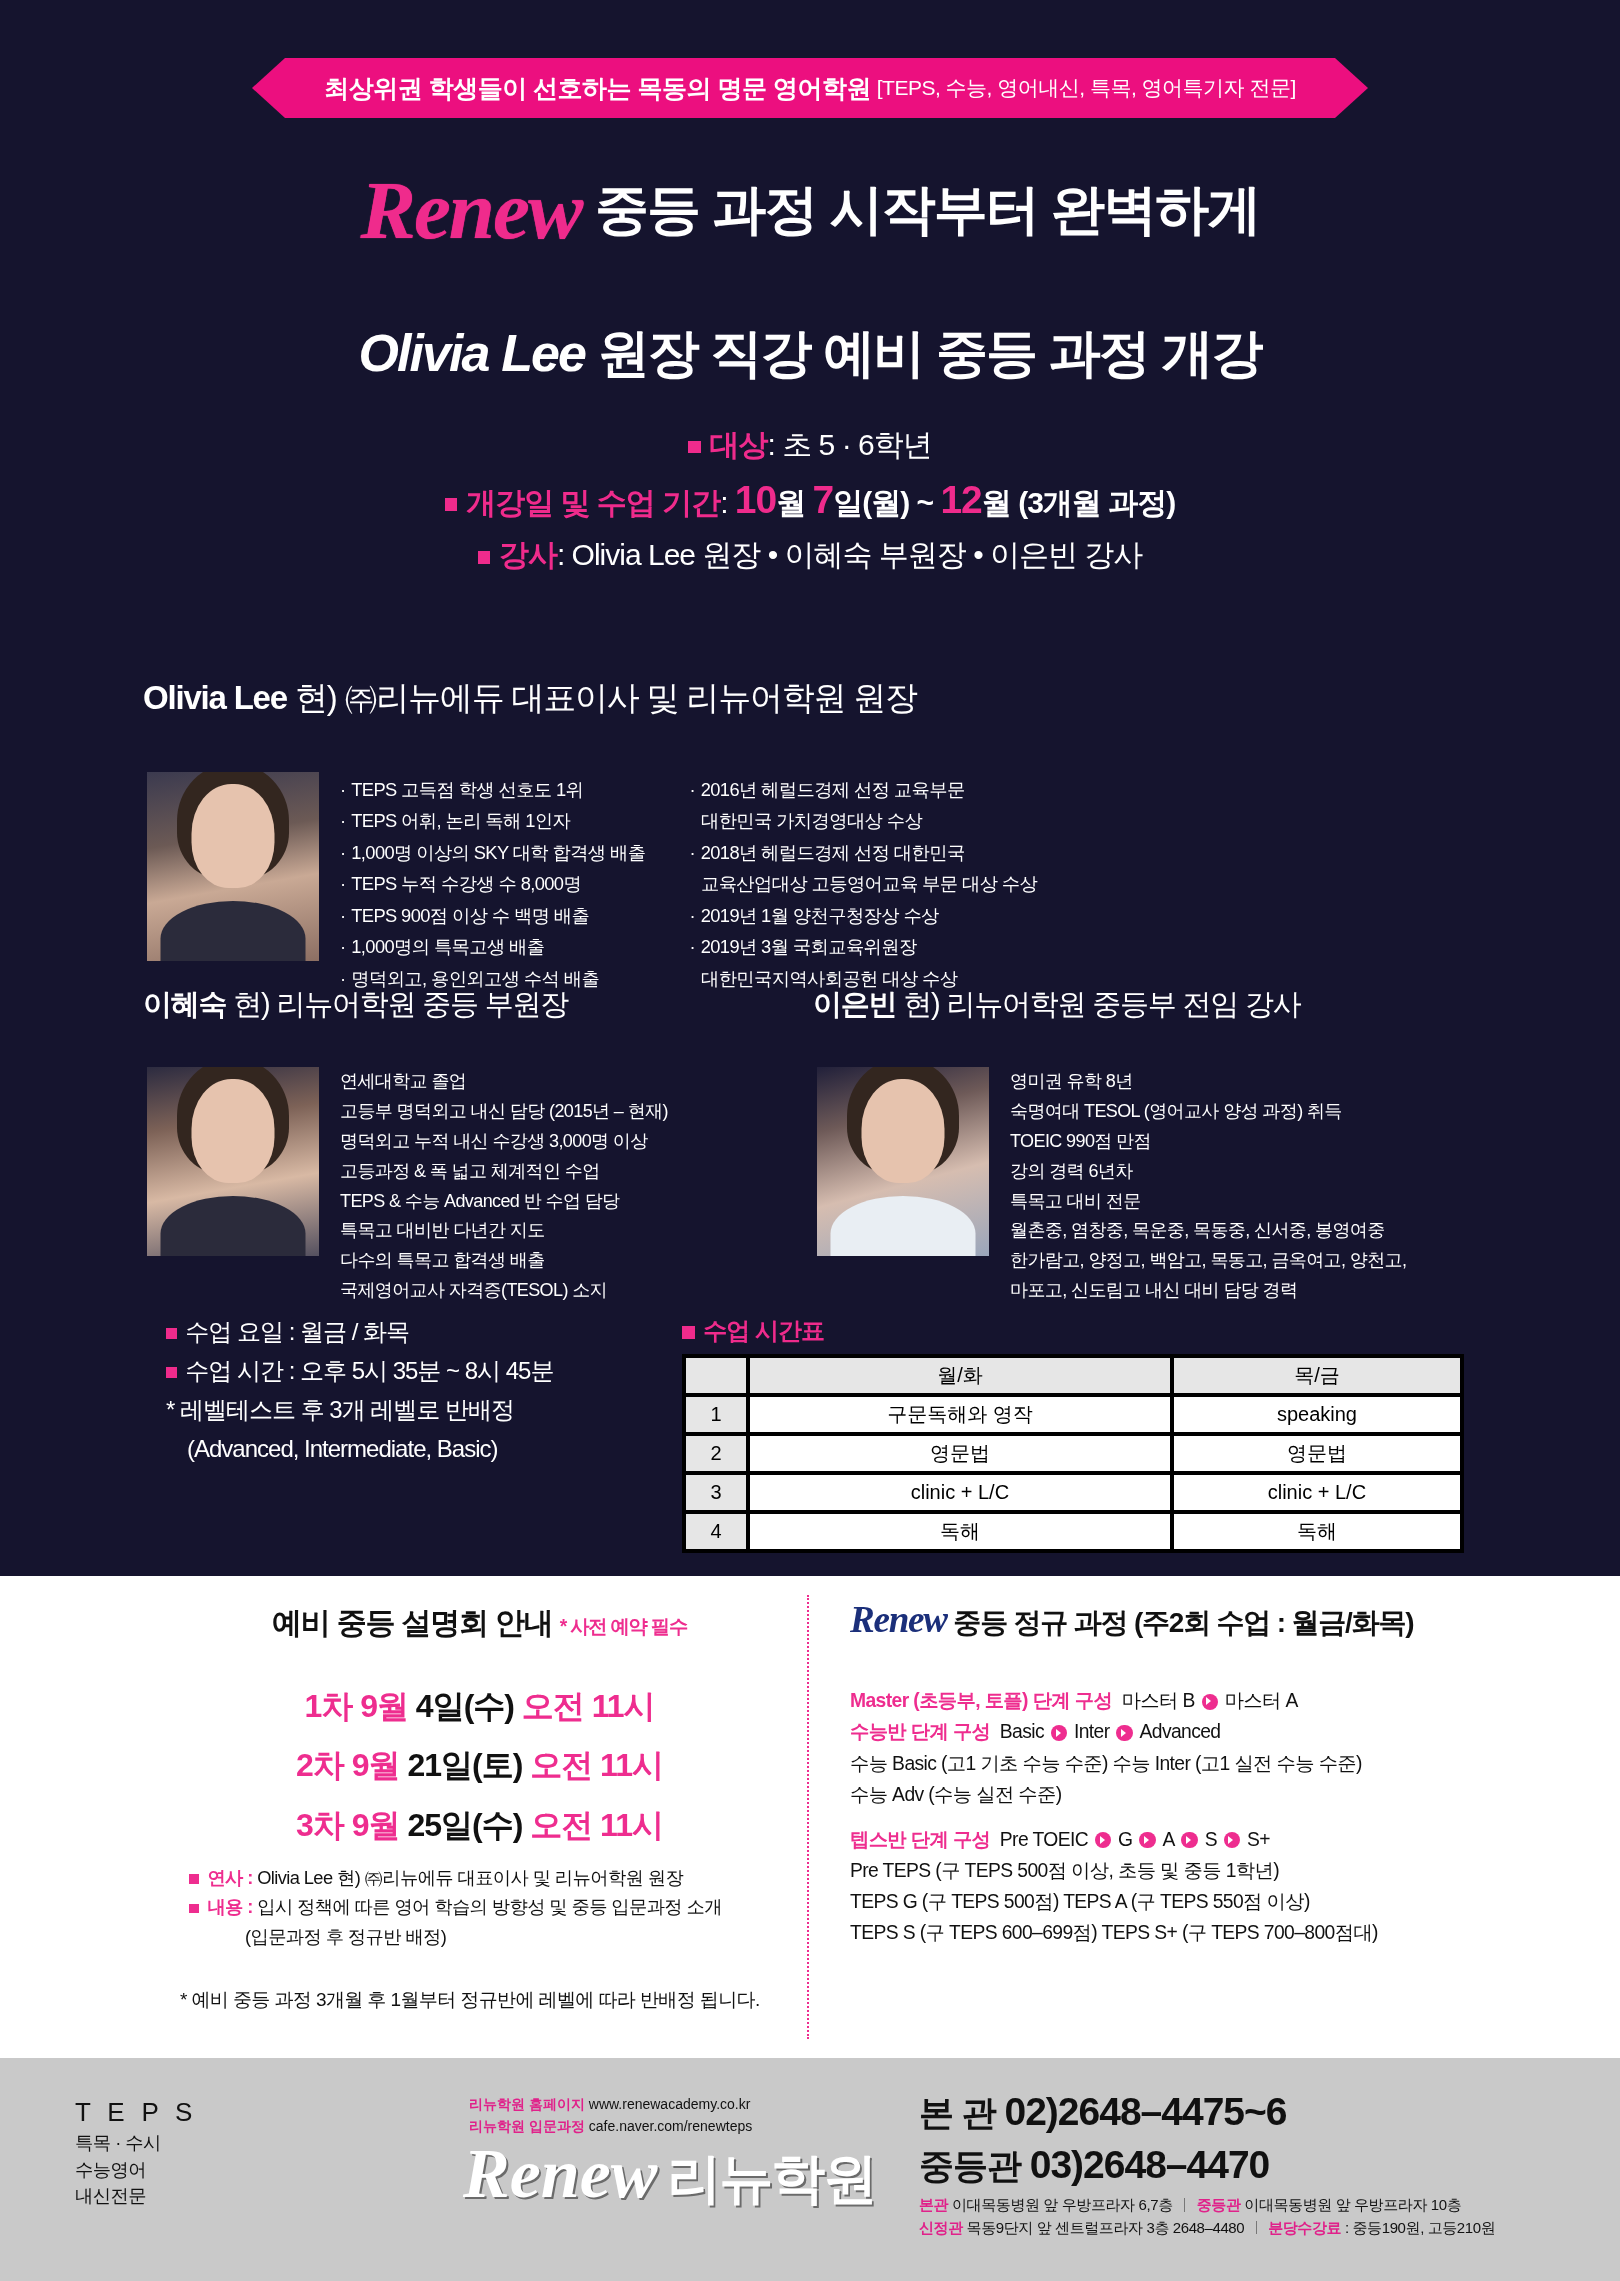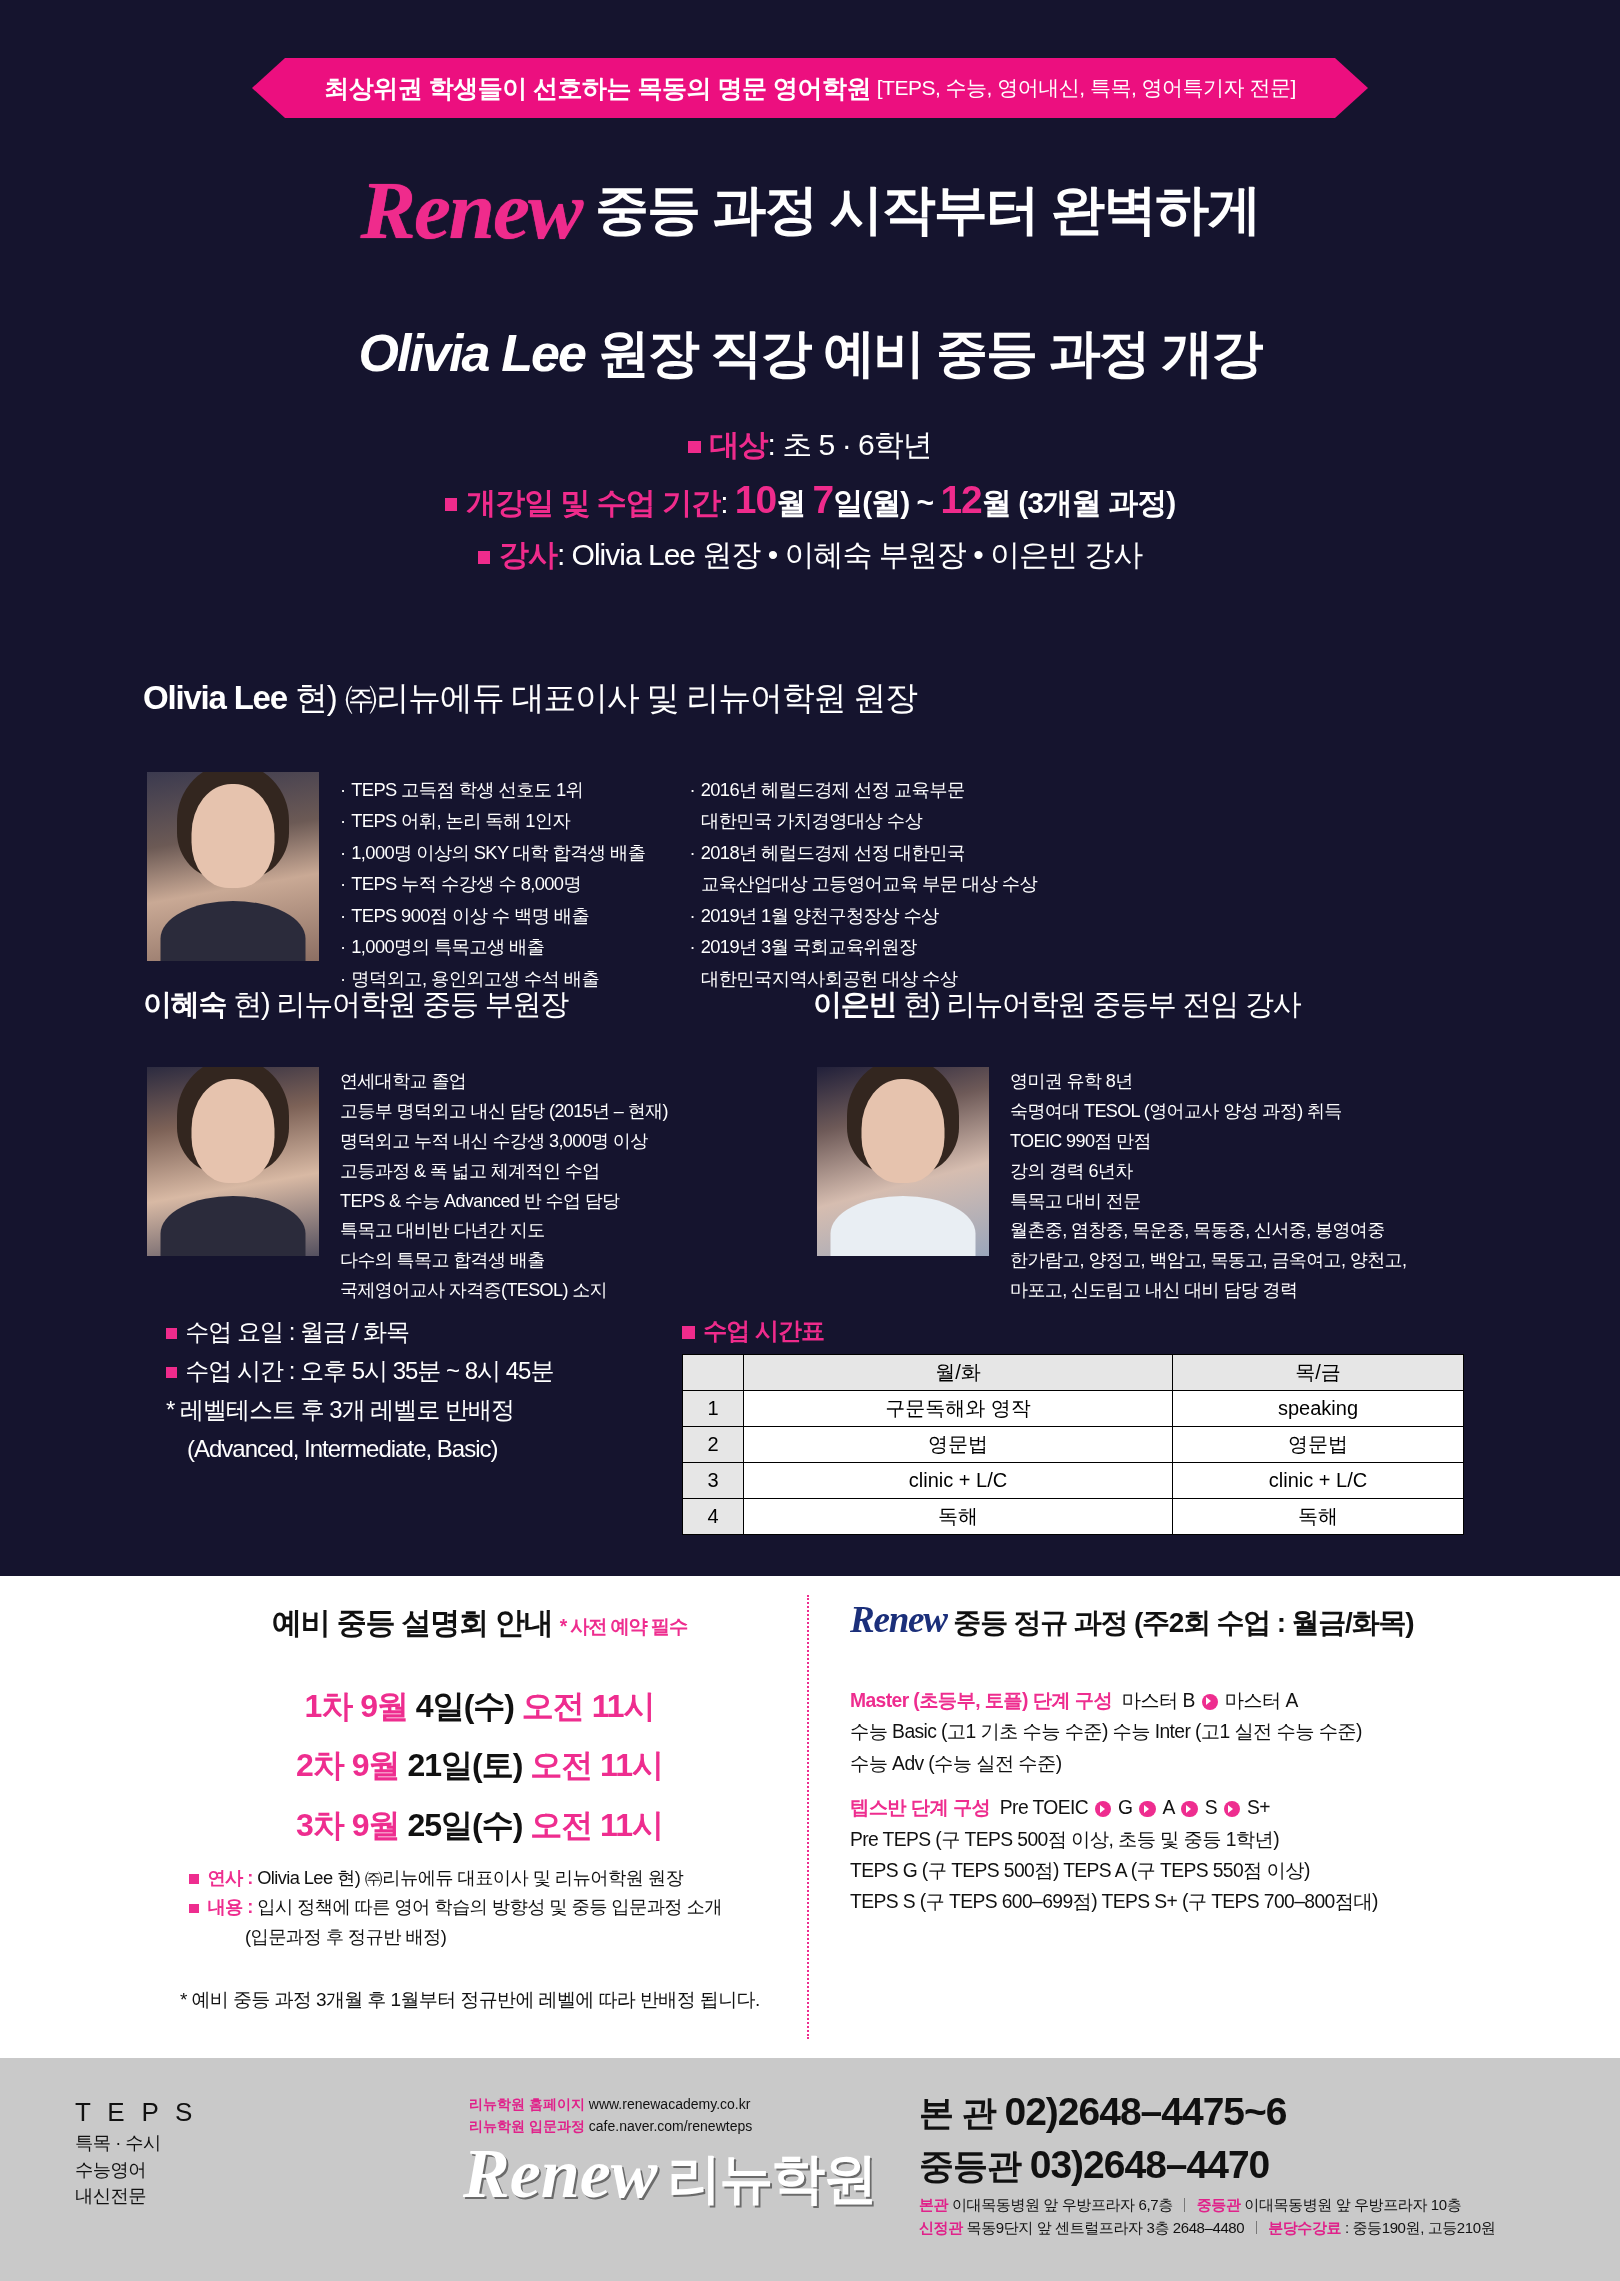--- a/index.html
+++ b/index.html
@@ -108,21 +108,21 @@
   
   .sched-left{position:absolute;left:166px;top:1313px;font-size:24px;letter-spacing:-1px;line-height:1.62;}
   .sched-left .sq{width:10.6px;height:10.6px;}
   .sched-left .star{color:#fff;}
 
   
   .tt-title{position:absolute;left:682px;top:1315px;font-size:24px;color:#ef2b8c;font-weight:bold;letter-spacing:-1px;}
   .tt-title .sq{background:#ef2b8c;}
   .timetable{position:absolute;left:682px;top:1354px;width:782px;border-collapse:collapse;
     background:#ffffff;color:#000000;font-size:20px;}
-  .timetable th,.timetable td{border:1px solid #000000;text-align:center;height:35px;padding:0;}
+  .timetable th,.timetable td{border:4px solid #000000;text-align:center;height:35px;padding:0;}
   .timetable th{background:#e6e6e6;font-weight:normal;}
   .timetable td.idx{background:#e6e6e6;width:60px;}
   .timetable td{background:#ffffff;}
 
   
   .white-panel{position:absolute;left:0;top:1576px;width:1620px;height:483px;background:#ffffff;color:#111;}
   .divider{position:absolute;left:807px;top:1595px;height:444px;border-left:2.9px dotted #ee2d8f;}
 
   .wp-left-title{position:absolute;left:180px;top:1603px;width:599px;text-align:center;font-size:30px;font-weight:bold;letter-spacing:-1.2px;color:#111;}
   .wp-left-title .small{color:#ee2d8f;font-size:19.3px;font-weight:bold;}
@@ -335,20 +335,23 @@
   <div class="wp-left-foot">* 예비 중등 과정 3개월 후 1월부터 정규반에 레벨에 따라 반배정 됩니다.</div>
 
   <div class="wp-right-title">
     <span class="rn">Renew</span><span> 중등 정규 과정 (주2회 수업 : 월금/화목)</span>
   </div>
 
   <div class="wp-right-body">
     <div>
       <span class="hd">Master (초등부, 토플) 단계 구성</span>&nbsp;&nbsp;<span>마스터 B</span><span class="dotarrow"></span><span>마스터 A</span>
     </div>
+    <div>
+      <span class="hd">수능반 단계 구성</span>&nbsp;&nbsp;<span>Basic</span><span class="dotarrow"></span><span>Inter</span><span class="dotarrow"></span><span>Advanced</span>
+    </div>
     <div>수능 Basic (고1 기초 수능 수준) 수능 Inter (고1 실전 수능 수준)</div>
     <div>수능 Adv (수능 실전 수준)</div>
     <div class="gap"></div>
     <div>
       <span class="hd">텝스반 단계 구성</span>&nbsp;&nbsp;<span>Pre TOEIC</span><span class="dotarrow"></span><span>G</span><span class="dotarrow"></span><span>A</span><span class="dotarrow"></span><span>S</span><span class="dotarrow"></span><span>S+</span>
     </div>
     <div>Pre TEPS (구 TEPS 500점 이상, 초등 및 중등 1학년)</div>
     <div>TEPS G (구 TEPS 500점) TEPS A (구 TEPS 550점 이상)</div>
     <div>TEPS S (구 TEPS 600–699점) TEPS S+ (구 TEPS 700–800점대)</div>
   </div>

